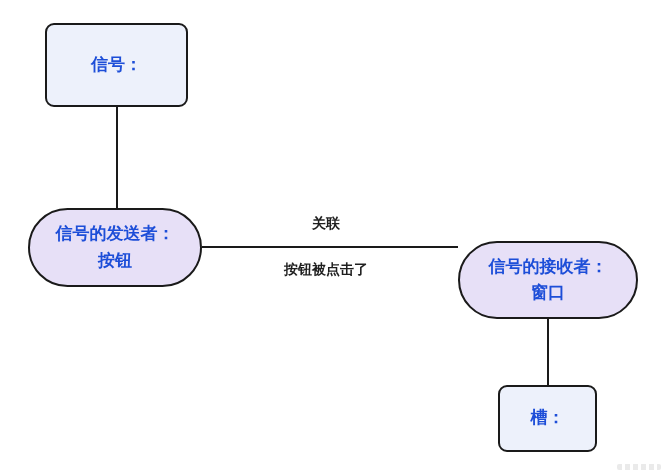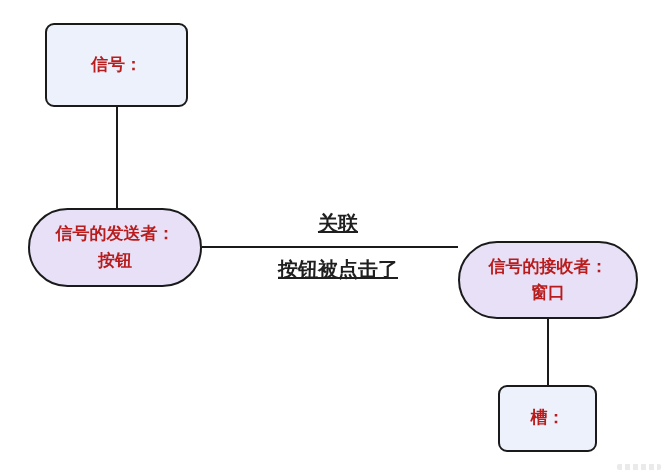--- a/index.html
+++ b/index.html
@@ -13,48 +13,47 @@
   }
   .node {
     position: absolute;
     box-sizing: border-box;
     border: 2.5px solid #1a1a1a;
     display: flex;
     flex-direction: column;
     align-items: center;
     justify-content: center;
     text-align: center;
-    color: #b91c1c;
+    color: #1d4ed8;
     font-size: 17px;
     font-weight: 600;
     line-height: 1.55;
   }
   .node.rect { border-radius: 9px; background: #edf1fb; }
   .node.stadium { background: #e7e0f7; }
 
   .node-signal   { left: 45px;  top: 23px;  width: 143px; height: 84px; }
   .node-sender   { left: 28px;  top: 208px; width: 174px; height: 79px; border-radius: 40px; }
   .node-receiver { left: 458px; top: 208px; width: 180px; height: 78px; border-radius: 39px; margin-top: 33px; }
   .node-slot     { left: 498px; top: 385px; width: 99px;  height: 67px; }
 
   .line { position: absolute; background: #1a1a1a; }
   .vline-signal-sender { left: 116px; top: 107px; width: 2px; height: 101px; }
   .hline-association   { left: 202px; top: 246px; width: 256px; height: 2px; }
   .vline-receiver-slot { left: 547px; top: 286px; width: 2px; height: 99px; }
 
   .edge-label {
     position: absolute;
-    left: 210px;
+    left: 198px;
     width: 256px;
     text-align: center;
     color: #1f1f1f;
-    font-size: 20px;
+    font-size: 14px;
     font-weight: 600;
     line-height: 26px;
-    text-decoration: underline;
   }
   .edge-label.top    { top: 210px; }
   .edge-label.bottom { top: 256px; }
 
   .watermark {
     position: absolute;
     left: 617px;
     top: 464px;
     width: 44px;
     height: 6px;

